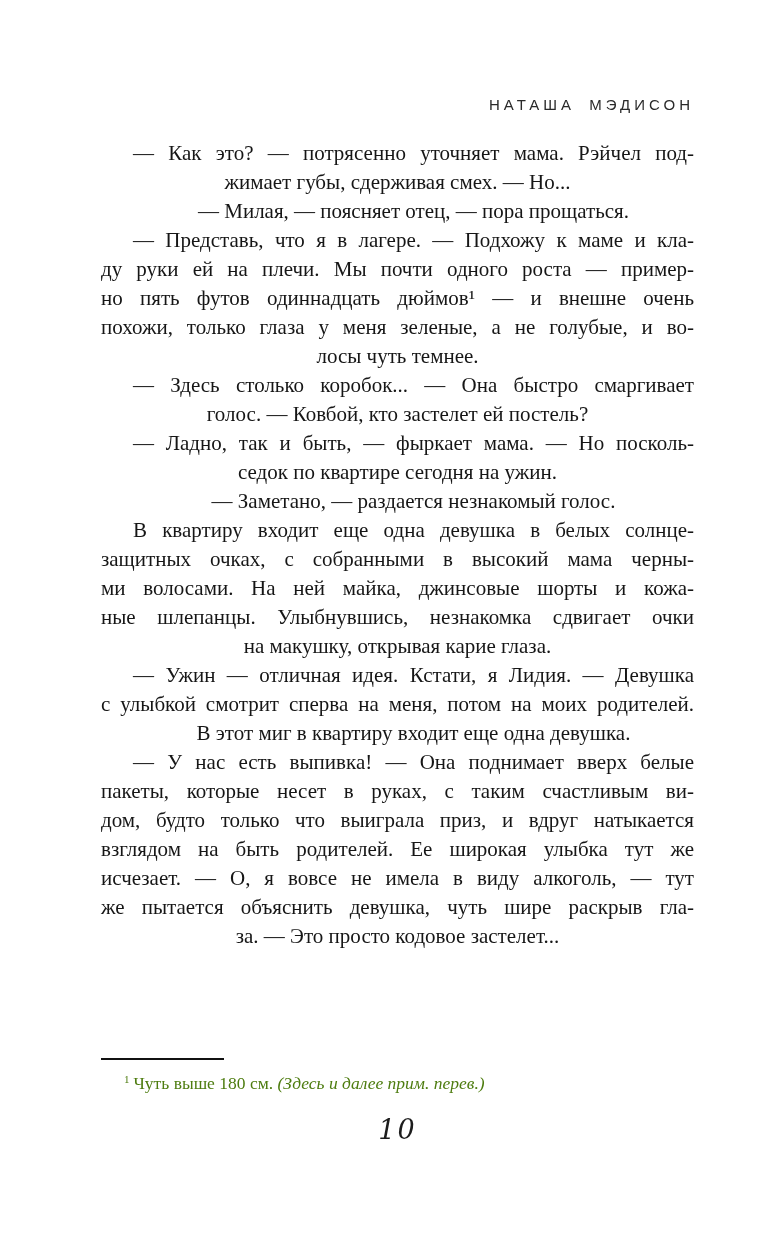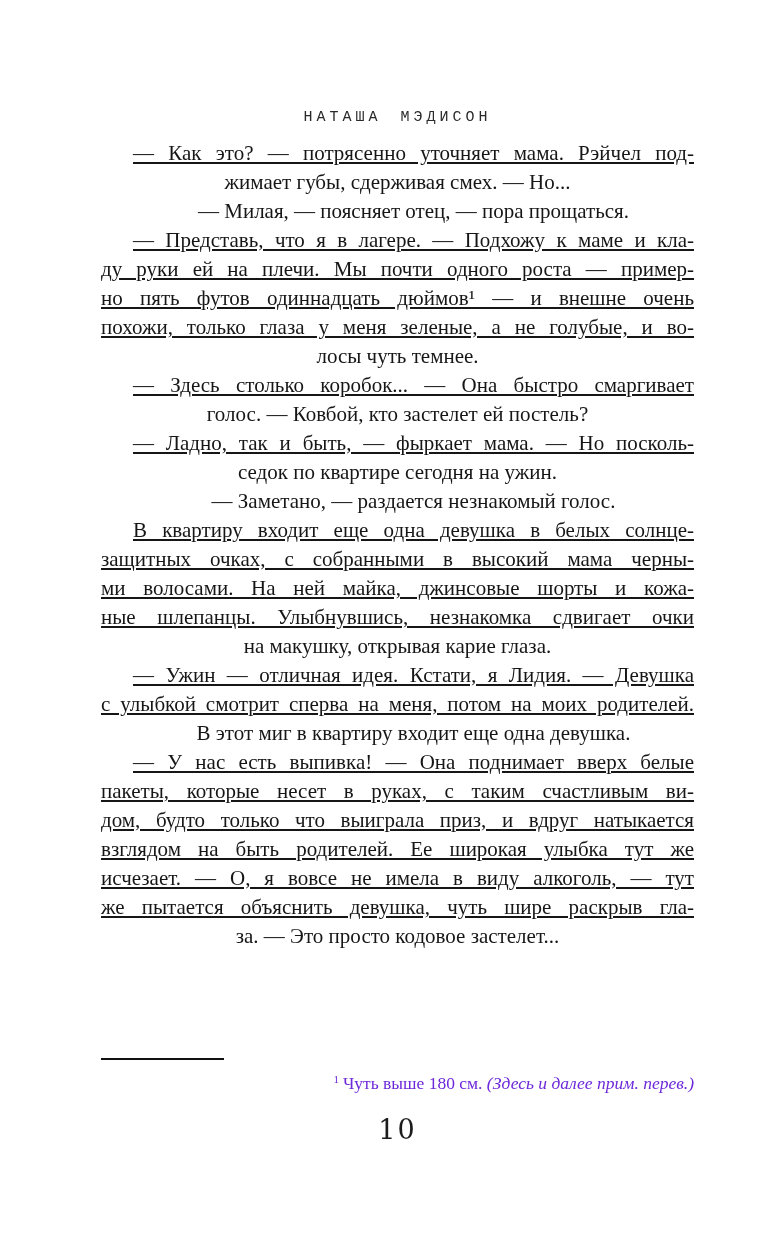--- a/index.html
+++ b/index.html
@@ -11,25 +11,25 @@
     position: relative;
     width: 768px;
     height: 1240px;
     background: #ffffff;
     overflow: hidden;
     font-family: "Liberation Serif", serif;
     color: #161616;
   }
   .running-header {
     position: absolute;
-    top: 109px;
+    top: 96px;
     left: 101px;
     width: 593px;
-    text-align: center;
-    font-family: Liberation Mono, monospace;
+    text-align: right;
+    font-family: Liberation Sans, sans-serif;
     font-size: 15px;
     font-weight: 400;
     letter-spacing: 4px;
     word-spacing: 6px;
     color: #2a2a2a;
     white-space: nowrap;
   }
   .body-text {
     position: absolute;
     top: 139px;
@@ -45,62 +45,61 @@
   .line {
     text-align: center;
     height: 29px;
     overflow: visible;
     white-space: normal;
   }
   .line.j {
     text-align: justify;
     -moz-text-align-last: justify;
     text-align-last: justify;
-    text-decoration: underline;
   }
   .para .line:first-child {
     text-indent: 32px;
   }
   .footnote-rule {
     position: absolute;
     top: 1058px;
     left: 101px;
     width: 123px;
     height: 2px;
     background: #111111;
   }
   .footnote {
     position: absolute;
     top: 1071px;
-    left: 101px;
+    left: 94px;
     width: 593px;
     font-size: 17.5px;
     line-height: 24px;
     text-indent: 30px;
-    color: #6d28d9;
-    text-align: right;
+    color: #4d7c0f;
   }
   .footnote sup {
     font-size: 11px;
     line-height: 0;
     vertical-align: baseline;
     position: relative;
     top: -6px;
     margin-right: 4px;
   }
   .footnote .fn-italic {
     font-style: italic;
   }
   .page-number {
     position: absolute;
     top: 1114px;
     left: 101px;
     width: 593px;
     text-align: center;
     font-family: "DejaVu Serif", serif;
+    font-style: italic;
     font-size: 27px;
     letter-spacing: 2px;
     color: #1c1c1c;
   }
 </style>
 </head>
 <body>
 
 <div class="page">
 

